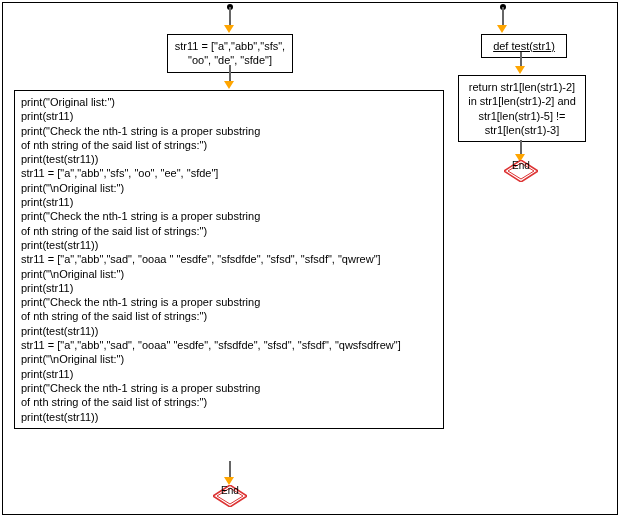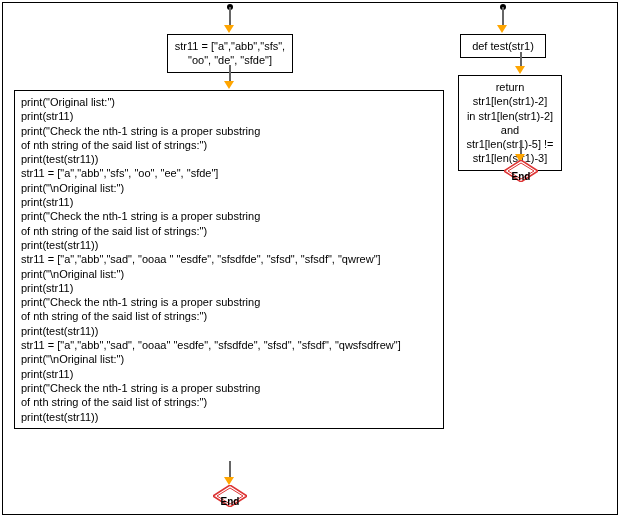--- a/index.html
+++ b/index.html
@@ -51,23 +51,22 @@
       width: 6px;
       height: 6px;
       background: #000;
       border-radius: 50%;
     }
     .end-diamond {
       position: absolute;
       width: 34px;
       height: 22px;
       display: flex;
-      align-items: flex-end;
+      align-items: flex-start;
       justify-content: center;
-      font-weight: bold;
     }
     .end-diamond svg {
       position: absolute;
       left: 0;
       top: 0;
     }
     .end-diamond span {
       position: relative;
       font-size: 10px;
       z-index: 2;
@@ -77,28 +76,29 @@
       top: 34px;
       width: 126px;
     }
     .box2 {
       left: 14px;
       top: 90px;
       width: 430px;
       text-align: left;
     }
     .box3 {
-      left: 460px;
+      left: 481px;
       top: 34px;
       width: 86px;
+      text-decoration: underline;
     }
     .box4 {
       left: 458px;
       top: 75px;
-      width: 104px;
+      width: 128px;
     }
     .arrow1-line { left: 229px; top: 7px; height: 20px; }
     .arrow1-head { left: 224px; top: 25px; }
     .dot1 { left: 227px; top: 4px; }
     .arrow2-line { left: 229px; top: 65px; height: 18px; }
     .arrow2-head { left: 224px; top: 81px; }
     .arrow3-line { left: 229px; top: 461px; height: 18px; }
     .arrow3-head { left: 224px; top: 477px; }
     .arrow4-line { left: 502px; top: 7px; height: 20px; }
     .arrow4-head { left: 497px; top: 25px; }

